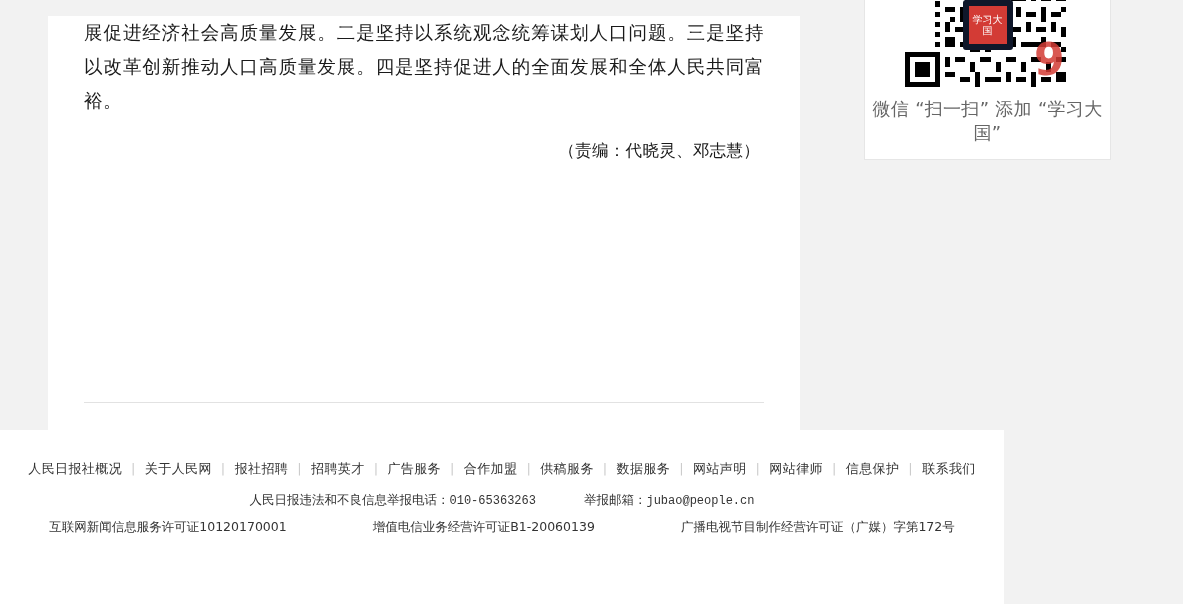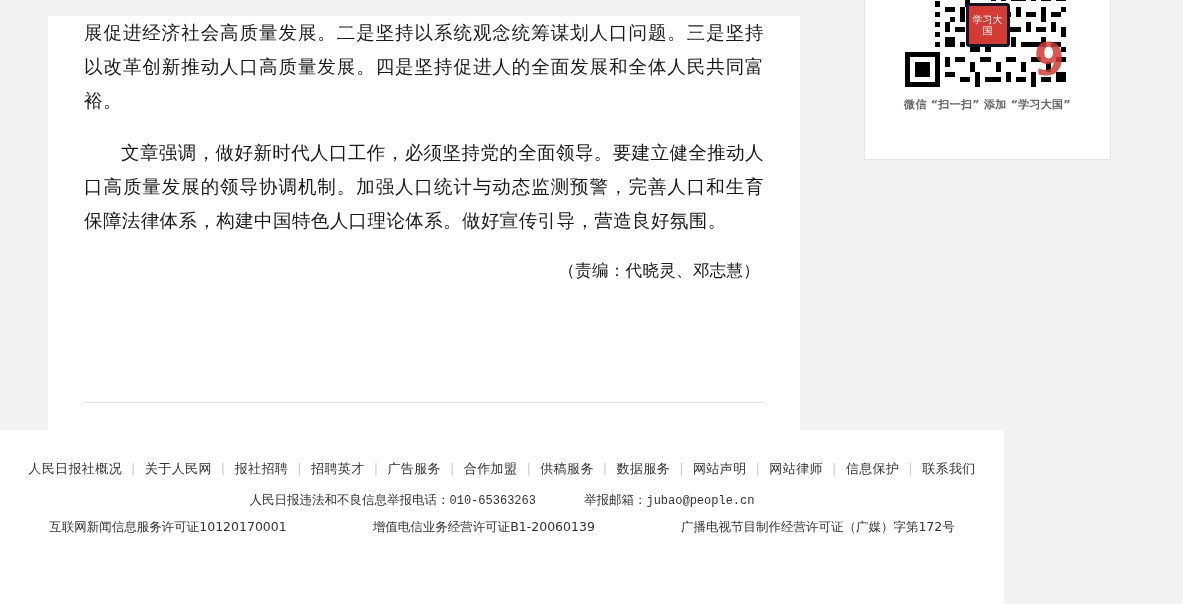--- a/index.html
+++ b/index.html
@@ -86,35 +86,34 @@
   .qr-img {
     position: absolute;
     left: 0;
     top: -42px;
     width: 166px;
     height: 166px;
   }
   .qr-caption {
     text-align: center;
     font-family: "DejaVu Sans", "Liberation Sans", sans-serif;
-    font-size: 11px;
+    font-size: 18px;
     color: #666666;
     margin-top: 10px;
     letter-spacing: 0.3px;
-    font-weight: bold;
   }
   .qr-badge {
     position: absolute;
     left: 50%;
     top: 50%;
     transform: translate(-50%, -50%);
     width: 38px;
     height: 38px;
     background: #d33b35;
-    border: 3px solid #0f172a;
+    border: 6px solid #0f172a;
     border-radius: 3px;
     color: #ffffff;
     font-size: 10px;
     line-height: 11px;
     display: flex;
     align-items: center;
     justify-content: center;
     text-align: center;
     font-family: "DejaVu Sans", "Liberation Sans", sans-serif;
   }
@@ -186,21 +185,20 @@
   }
 </style>
 </head>
 <body>
 
 <div id="page">
 
   <div class="article-col">
     <div class="article-body">
       <p class="para first">展促进经济社会高质量发展。二是坚持以系统观念统筹谋划人口问题。三是坚持以改革创新推动人口高质量发展。四是坚持促进人的全面发展和全体人民共同富裕。</p>
-      <p class="para indent">文章强调，做好新时代人口工作，必须坚持党的全面领导。要建立健全推动人口高质量发展的领导协调机制。加强人口统计与动态监测预警，完善人口和生育保障法律体系，构建中国特色人口理论体系。做好宣传引导，营造良好氛围。</p>
       <p class="editor-line">（责编：代晓灵、邓志慧）</p>
     </div>
     <div class="article-rule"></div>
   </div>
 
   <div class="qr-panel">
     <div class="qr-wrap">
       <svg class="qr-img" viewBox="0 0 33 33" shape-rendering="crispEdges" xmlns="http://www.w3.org/2000/svg">
         <rect width="33" height="33" fill="#ffffff"></rect>
         <g fill="#000000">

